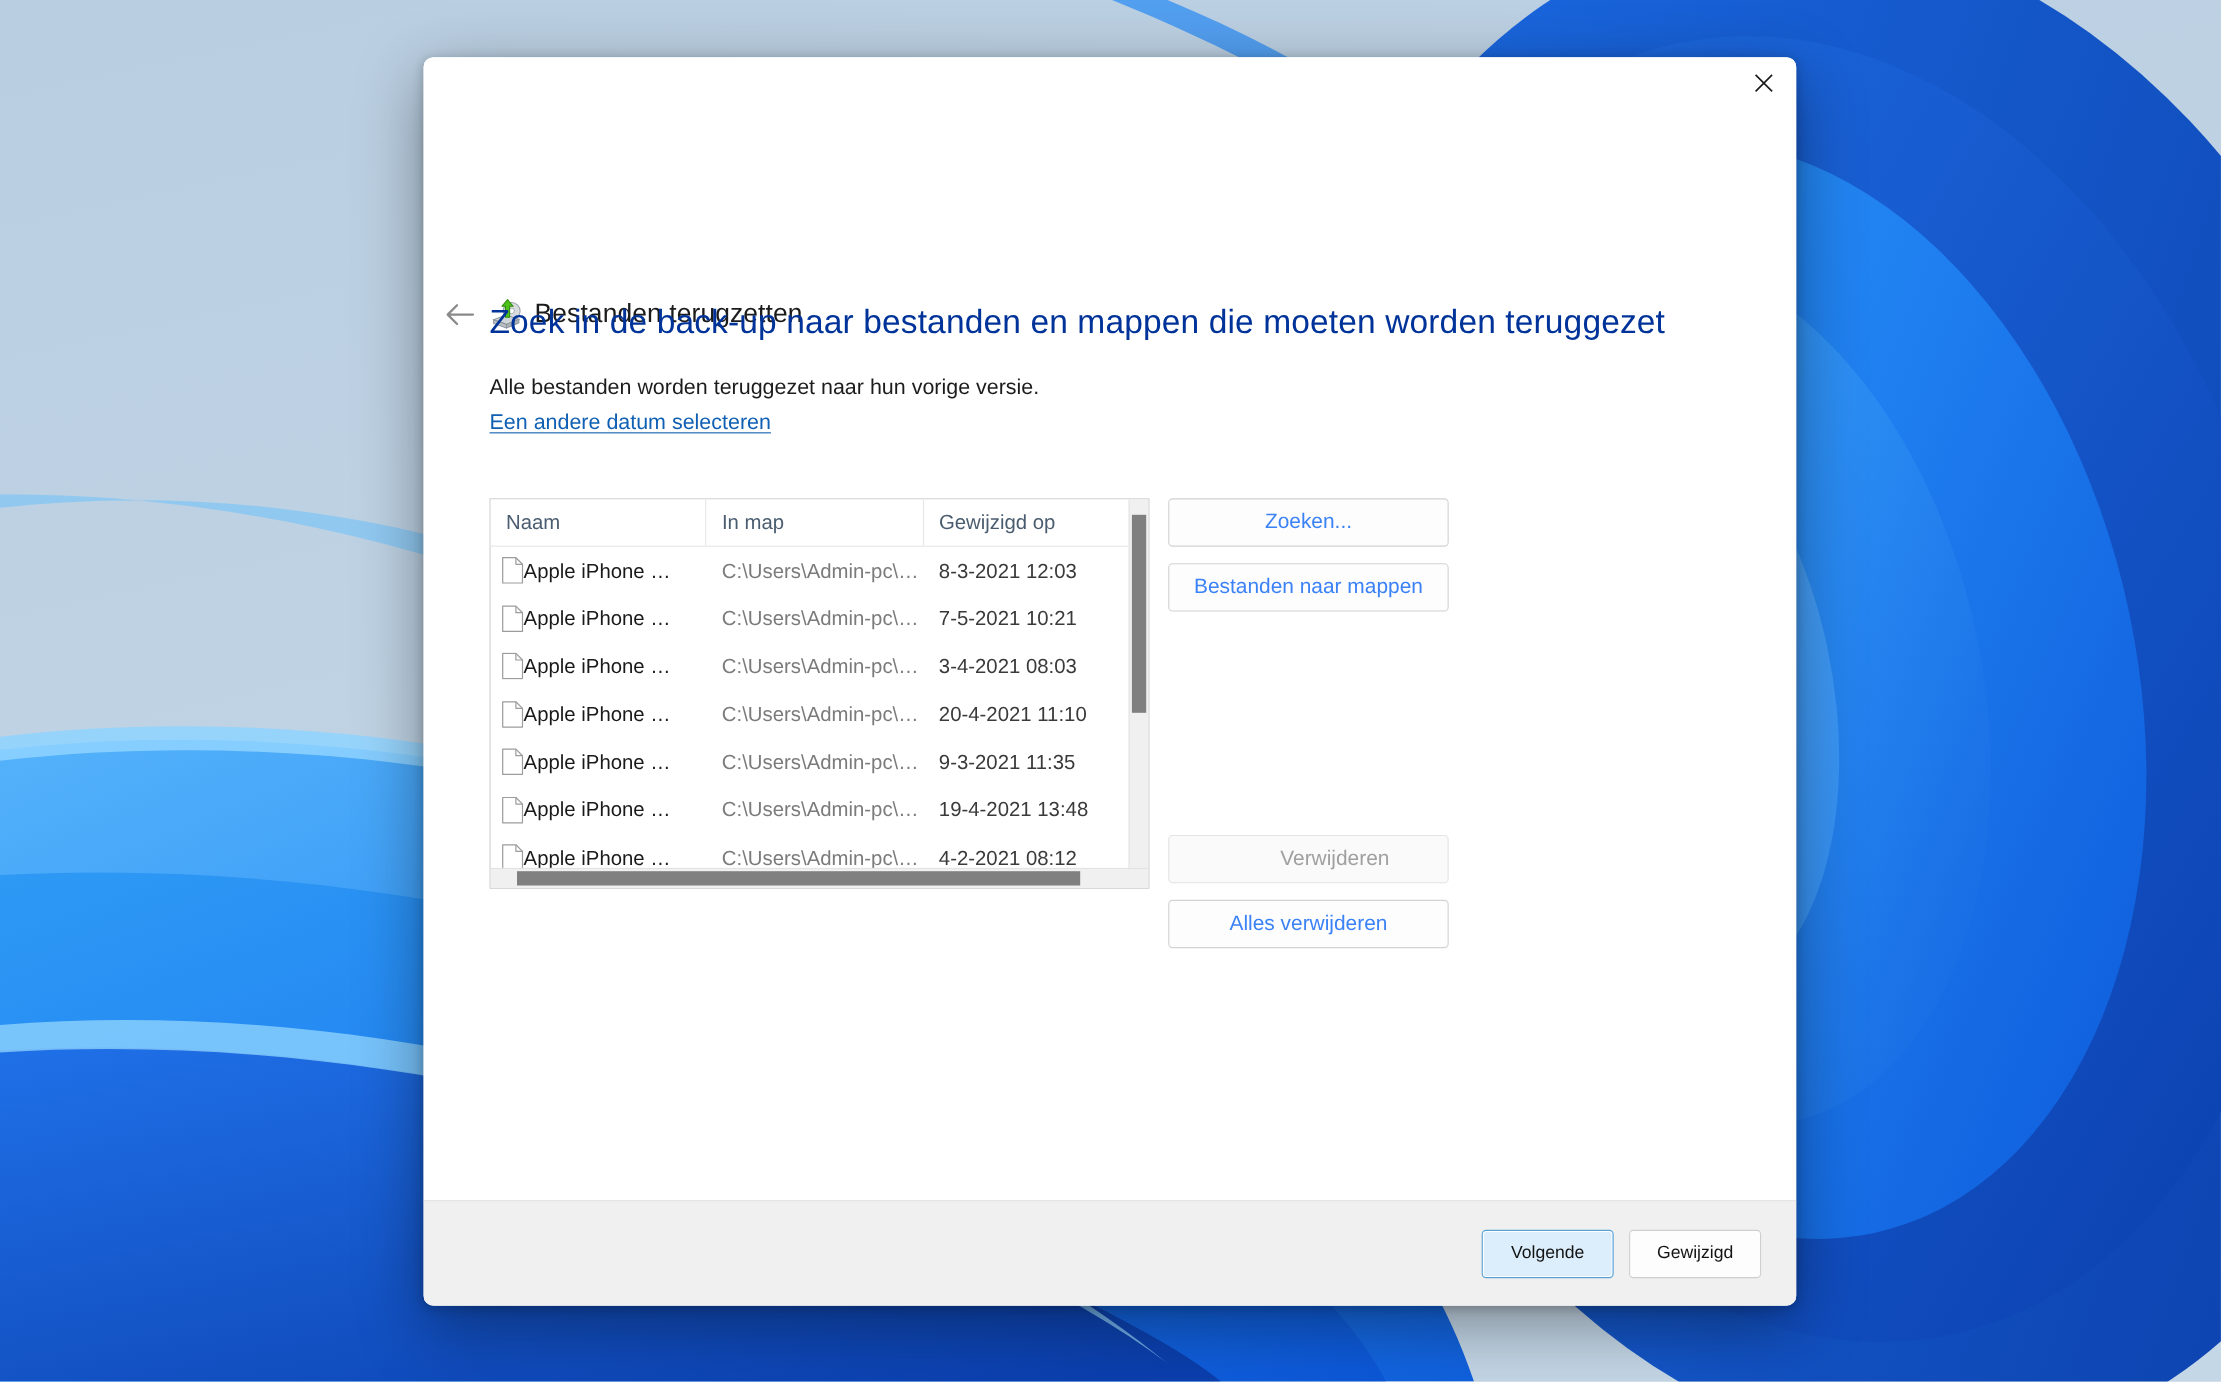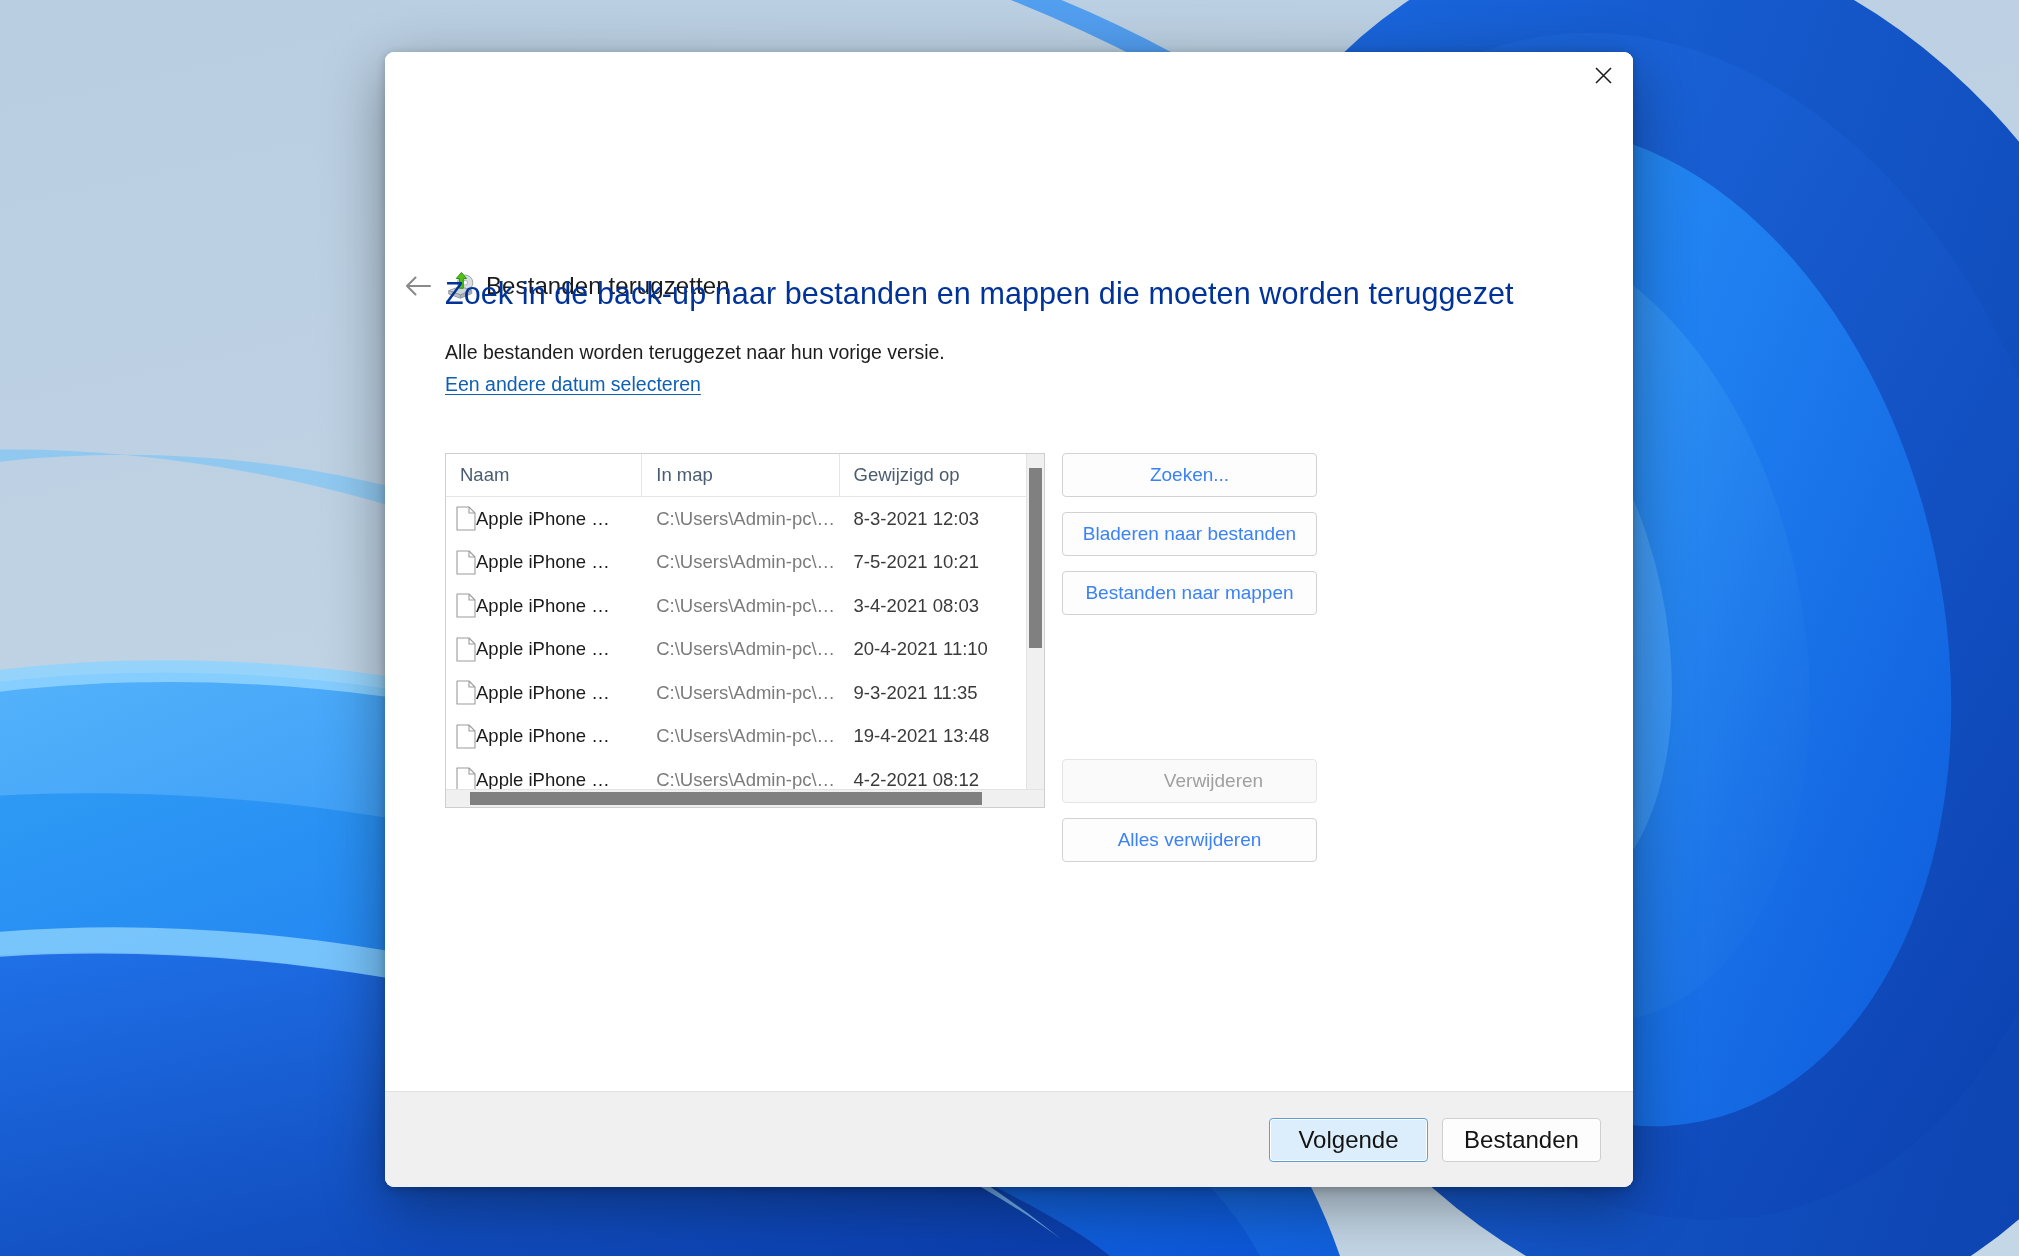--- a/index.html
+++ b/index.html
@@ -275,27 +275,27 @@
     background: #f0f0f0;
     border-top: 1px solid #e1e1e1;
     display: flex;
     align-items: center;
     justify-content: flex-end;
     padding-right: 32px;
     gap: 14px;
     box-sizing: border-box;
   }
   .fbtn {
-    width: 159px;
+    width: 120px;
     height: 44px;
     box-sizing: border-box;
     border: 1px solid #cfcfcf;
     border-radius: 4px;
     background: #fdfdfd;
-    font-size: 24px;
+    font-size: 16px;
     color: #131313;
     font-family: "Liberation Sans", sans-serif;
     display: flex;
     align-items: center;
     justify-content: center;
     cursor: default;
     white-space: nowrap;
   }
   .fbtn-default {
     background: #dceefb;
@@ -485,29 +485,28 @@
           <div class="vthumb"></div>
         </div>
       </div>
       <div class="hscroll">
         <div class="hthumb"></div>
       </div>
     </div>
 
     <div class="side-buttons">
       <div class="btn">Zoeken...</div>
-      <div class="btn">Bladeren naar bestanden</div>
       <div class="btn">Bestanden naar mappen</div>
     </div>
 
     <div class="side-buttons-lower">
       <div class="btn btn-disabled">Verwijderen</div>
       <div class="btn">Alles verwijderen</div>
     </div>
 
   </div>
 
   <div class="footer">
     <div class="fbtn fbtn-default">Volgende</div>
-    <div class="fbtn">Bestanden</div>
+    <div class="fbtn">Gewijzigd</div>
   </div>
 
 </div>
 
 </body></html>

